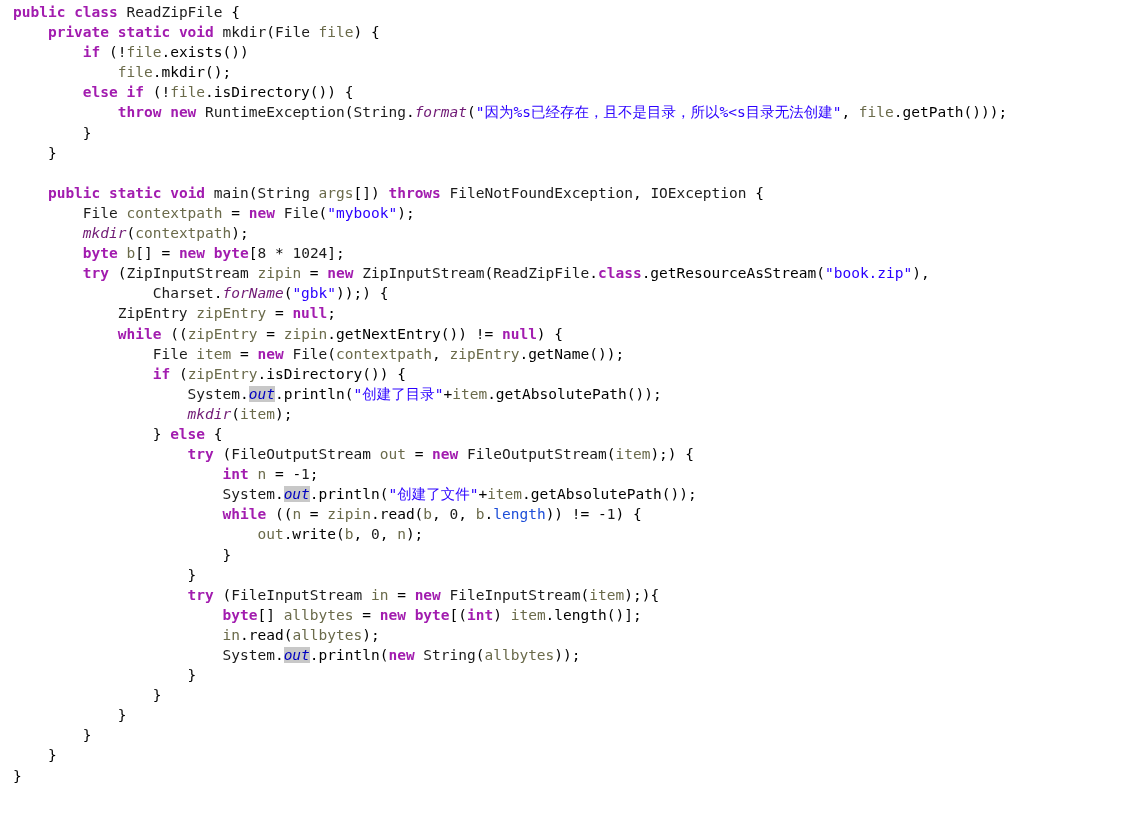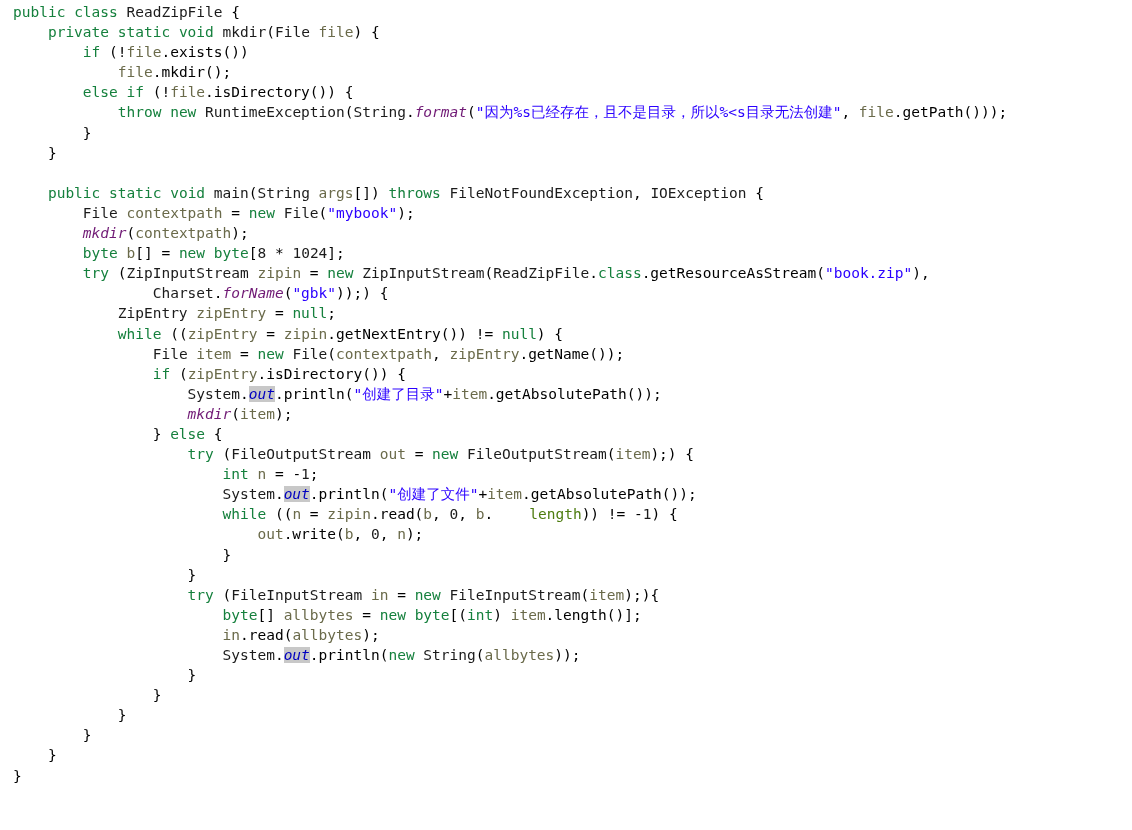--- a/index.html
+++ b/index.html
@@ -18,24 +18,24 @@
     padding: 2px 0 0 13px;
     font-size: 14.5px;
     line-height: 20.1px;
     white-space: pre;
     color: #000000;
     letter-spacing: 0px;
   }
   .ln { height: 20.1px; white-space: pre; }
 
   
-  .kw   { color: #15803d; font-weight: normal; text-align: center; }   
+  .kw   { color: #a21caf; font-weight: bold; text-align: center; }   
   .typ  { color: #1b1b1b; }                      
   .var  { color: #6a6a4a; }                      
-  .fld  { color: #4d7c0f; margin-left: 36px; }                      
+  .fld  { color: #1d4ed8; }                      
   .str  { color: #2a00ff; }                      
   .mtd  { color: #701a75; font-style: italic; }  
   .num  { color: #1b1b1b; }
   .out  { color: #0000c0; font-style: italic; background: #c8c8c8; }
   .pun  { color: #000000; }
 </style>
 </head>
 <body>
 
 <div id="editor"><div class="ln"><span class="kw">public</span><span class="pun"> </span><span class="kw">class</span><span class="pun"> </span><span class="typ">ReadZipFile</span><span class="pun"> {</span></div><div class="ln"><span class="pun">    </span><span class="kw">private</span><span class="pun"> </span><span class="kw">static</span><span class="pun"> </span><span class="kw">void</span><span class="pun"> </span><span class="typ">mkdir</span><span class="pun">(</span><span class="typ">File</span><span class="pun"> </span><span class="var">file</span><span class="pun">) {</span></div><div class="ln"><span class="pun">        </span><span class="kw">if</span><span class="pun"> (!</span><span class="var">file</span><span class="pun">.exists())</span></div><div class="ln"><span class="pun">            </span><span class="var">file</span><span class="pun">.mkdir();</span></div><div class="ln"><span class="pun">        </span><span class="kw">else</span><span class="pun"> </span><span class="kw">if</span><span class="pun"> (!</span><span class="var">file</span><span class="pun">.isDirectory()) {</span></div><div class="ln"><span class="pun">            </span><span class="kw">throw</span><span class="pun"> </span><span class="kw">new</span><span class="pun"> </span><span class="typ">RuntimeException</span><span class="pun">(</span><span class="typ">String</span><span class="pun">.</span><span class="mtd">format</span><span class="pun">(</span><span class="str">"因为%s已经存在，且不是目录，所以%&lt;s目录无法创建"</span><span class="pun">, </span><span class="var">file</span><span class="pun">.getPath()));</span></div><div class="ln"><span class="pun">        }</span></div><div class="ln"><span class="pun">    }</span></div><div class="ln"><span class="pun"></span>&nbsp;</div><div class="ln"><span class="pun">    </span><span class="kw">public</span><span class="pun"> </span><span class="kw">static</span><span class="pun"> </span><span class="kw">void</span><span class="pun"> </span><span class="typ">main</span><span class="pun">(</span><span class="typ">String</span><span class="pun"> </span><span class="var">args</span><span class="pun">[]) </span><span class="kw">throws</span><span class="pun"> </span><span class="typ">FileNotFoundException</span><span class="pun">, </span><span class="typ">IOException</span><span class="pun"> {</span></div><div class="ln"><span class="pun">        </span><span class="typ">File</span><span class="pun"> </span><span class="var">contextpath</span><span class="pun"> = </span><span class="kw">new</span><span class="pun"> </span><span class="typ">File</span><span class="pun">(</span><span class="str">"mybook"</span><span class="pun">);</span></div><div class="ln"><span class="pun">        </span><span class="mtd">mkdir</span><span class="pun">(</span><span class="var">contextpath</span><span class="pun">);</span></div><div class="ln"><span class="pun">        </span><span class="kw">byte</span><span class="pun"> </span><span class="var">b</span><span class="pun">[] = </span><span class="kw">new</span><span class="pun"> </span><span class="kw">byte</span><span class="pun">[</span><span class="num">8</span><span class="pun"> * </span><span class="num">1024</span><span class="pun">];</span></div><div class="ln"><span class="pun">        </span><span class="kw">try</span><span class="pun"> (</span><span class="typ">ZipInputStream</span><span class="pun"> </span><span class="var">zipin</span><span class="pun"> = </span><span class="kw">new</span><span class="pun"> </span><span class="typ">ZipInputStream</span><span class="pun">(</span><span class="typ">ReadZipFile</span><span class="pun">.</span><span class="kw">class</span><span class="pun">.getResourceAsStream(</span><span class="str">"book.zip"</span><span class="pun">),</span></div><div class="ln"><span class="pun">                </span><span class="typ">Charset</span><span class="pun">.</span><span class="mtd">forName</span><span class="pun">(</span><span class="str">"gbk"</span><span class="pun">));) {</span></div><div class="ln"><span class="pun">            </span><span class="typ">ZipEntry</span><span class="pun"> </span><span class="var">zipEntry</span><span class="pun"> = </span><span class="kw">null</span><span class="pun">;</span></div><div class="ln"><span class="pun">            </span><span class="kw">while</span><span class="pun"> ((</span><span class="var">zipEntry</span><span class="pun"> = </span><span class="var">zipin</span><span class="pun">.getNextEntry()) != </span><span class="kw">null</span><span class="pun">) {</span></div><div class="ln"><span class="pun">                </span><span class="typ">File</span><span class="pun"> </span><span class="var">item</span><span class="pun"> = </span><span class="kw">new</span><span class="pun"> </span><span class="typ">File</span><span class="pun">(</span><span class="var">contextpath</span><span class="pun">, </span><span class="var">zipEntry</span><span class="pun">.getName());</span></div><div class="ln"><span class="pun">                </span><span class="kw">if</span><span class="pun"> (</span><span class="var">zipEntry</span><span class="pun">.isDirectory()) {</span></div><div class="ln"><span class="pun">                    </span><span class="typ">System</span><span class="pun">.</span><span class="out">out</span><span class="pun">.println(</span><span class="str">"创建了目录"</span><span class="pun">+</span><span class="var">item</span><span class="pun">.getAbsolutePath());</span></div><div class="ln"><span class="pun">                    </span><span class="mtd">mkdir</span><span class="pun">(</span><span class="var">item</span><span class="pun">);</span></div><div class="ln"><span class="pun">                } </span><span class="kw">else</span><span class="pun"> {</span></div><div class="ln"><span class="pun">                    </span><span class="kw">try</span><span class="pun"> (</span><span class="typ">FileOutputStream</span><span class="pun"> </span><span class="var">out</span><span class="pun"> = </span><span class="kw">new</span><span class="pun"> </span><span class="typ">FileOutputStream</span><span class="pun">(</span><span class="var">item</span><span class="pun">);) {</span></div><div class="ln"><span class="pun">                        </span><span class="kw">int</span><span class="pun"> </span><span class="var">n</span><span class="pun"> = -</span><span class="num">1</span><span class="pun">;</span></div><div class="ln"><span class="pun">                        </span><span class="typ">System</span><span class="pun">.</span><span class="out">out</span><span class="pun">.println(</span><span class="str">"创建了文件"</span><span class="pun">+</span><span class="var">item</span><span class="pun">.getAbsolutePath());</span></div><div class="ln"><span class="pun">                        </span><span class="kw">while</span><span class="pun"> ((</span><span class="var">n</span><span class="pun"> = </span><span class="var">zipin</span><span class="pun">.read(</span><span class="var">b</span><span class="pun">, </span><span class="num">0</span><span class="pun">, </span><span class="var">b</span><span class="pun">.</span><span class="fld">length</span><span class="pun">)) != -</span><span class="num">1</span><span class="pun">) {</span></div><div class="ln"><span class="pun">                            </span><span class="var">out</span><span class="pun">.write(</span><span class="var">b</span><span class="pun">, </span><span class="num">0</span><span class="pun">, </span><span class="var">n</span><span class="pun">);</span></div><div class="ln"><span class="pun">                        }</span></div><div class="ln"><span class="pun">                    }</span></div><div class="ln"><span class="pun">                    </span><span class="kw">try</span><span class="pun"> (</span><span class="typ">FileInputStream</span><span class="pun"> </span><span class="var">in</span><span class="pun"> = </span><span class="kw">new</span><span class="pun"> </span><span class="typ">FileInputStream</span><span class="pun">(</span><span class="var">item</span><span class="pun">);){</span></div><div class="ln"><span class="pun">                        </span><span class="kw">byte</span><span class="pun">[] </span><span class="var">allbytes</span><span class="pun"> = </span><span class="kw">new</span><span class="pun"> </span><span class="kw">byte</span><span class="pun">[(</span><span class="kw">int</span><span class="pun">) </span><span class="var">item</span><span class="pun">.length()];</span></div><div class="ln"><span class="pun">                        </span><span class="var">in</span><span class="pun">.read(</span><span class="var">allbytes</span><span class="pun">);</span></div><div class="ln"><span class="pun">                        </span><span class="typ">System</span><span class="pun">.</span><span class="out">out</span><span class="pun">.println(</span><span class="kw">new</span><span class="pun"> </span><span class="typ">String</span><span class="pun">(</span><span class="var">allbytes</span><span class="pun">));</span></div><div class="ln"><span class="pun">                    }</span></div><div class="ln"><span class="pun">                }</span></div><div class="ln"><span class="pun">            }</span></div><div class="ln"><span class="pun">        }</span></div><div class="ln"><span class="pun">    }</span></div><div class="ln"><span class="pun">}</span></div></div>

